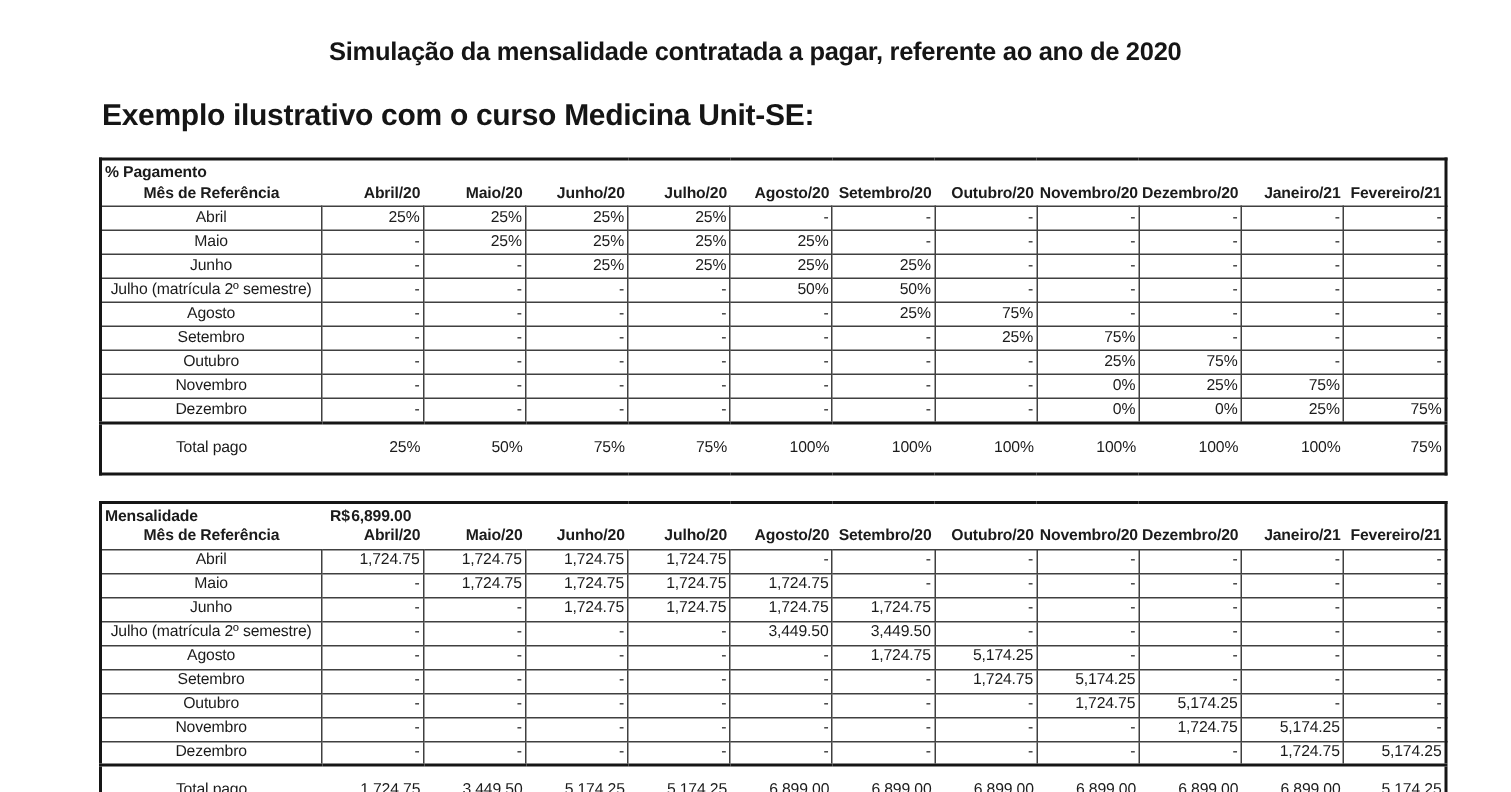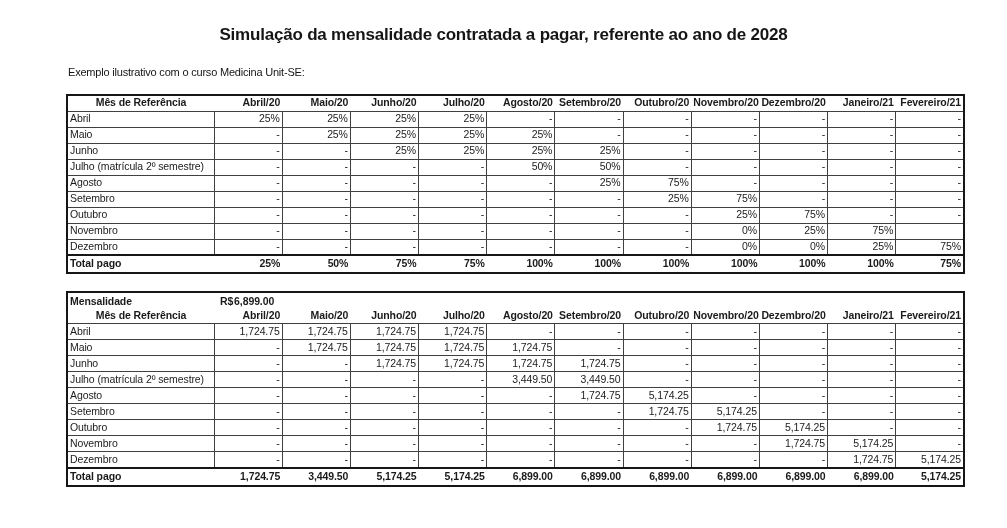--- a/index.html
+++ b/index.html
@@ -15,21 +15,21 @@
 
   .doc-title {
     margin: 0; padding-top: 25px;
     text-align: center;
     font-size: 17px; font-weight: bold;
     letter-spacing: -0.2px;
     color: #151515;
   }
   .doc-subtitle {
     margin: 21px 0 16px 68px;
-    font-size: 11px; font-weight: normal;
+    font-size: 20px; font-weight: bold;
     letter-spacing: -0.2px;
     color: #151515;
   }
 
   table.sim {
     border-collapse: collapse;
     table-layout: fixed;
     width: 899px;
     margin: 14px 0 0 66px;
     font-size: 10.5px;
@@ -57,45 +57,48 @@
   td.corner { text-align: left; padding-left: 4px; }
   td.rhdr   { text-align: center; padding-left: 4px; }
   td.mh     { text-align: right; padding-left: 3px; }
 
   td.rscell { padding: 0; }
   td.rscell .rswrap {
     display: flex; justify-content: space-between;
     padding: 0 6px 0 4px; font-weight: bold;
   }
 
-  td.lbl  { text-align: left;  padding-left: 4px; }
+  td.lbl  { text-align: center;  padding-left: 4px; }
   td.num  { text-align: right; padding-right: 7px; }
   td.dash { text-align: right; padding-right: 24px; }
   td.blank{ }
 
   tr.total-row td {
-    font-weight: bold;
+    font-weight: normal;
     border-left: none; border-right: none;
     border-top: 2px solid #161616;
-    height: 18px;
+    height: 34px;
   }
 </style>
 </head>
 <body>
 
 <div class="page">
 
-  <h1 class="doc-title">Simulação da mensalidade contratada a pagar, referente ao ano de 2028</h1>
+  <h1 class="doc-title">Simulação da mensalidade contratada a pagar, referente ao ano de 2020</h1>
   <h2 class="doc-subtitle">Exemplo ilustrativo com o curso Medicina Unit-SE:</h2>
 
   <table class="sim" id="percent-table">
     <colgroup>
         <col style="width:147px">
       </colgroup>
     <tbody>
+      <tr class="hdr1">
+        <td class="corner" colspan="12">% Pagamento</td>
+      </tr>
       <tr class="hdr2">
         <td class="rhdr">Mês de Referência</td>
       <td class="mh">Abril/20</td>
           <td class="mh">Maio/20</td>
           <td class="mh">Junho/20</td>
           <td class="mh">Julho/20</td>
           <td class="mh">Agosto/20</td>
           <td class="mh">Setembro/20</td>
           <td class="mh">Outubro/20</td>
           <td class="mh">Novembro/20</td>

